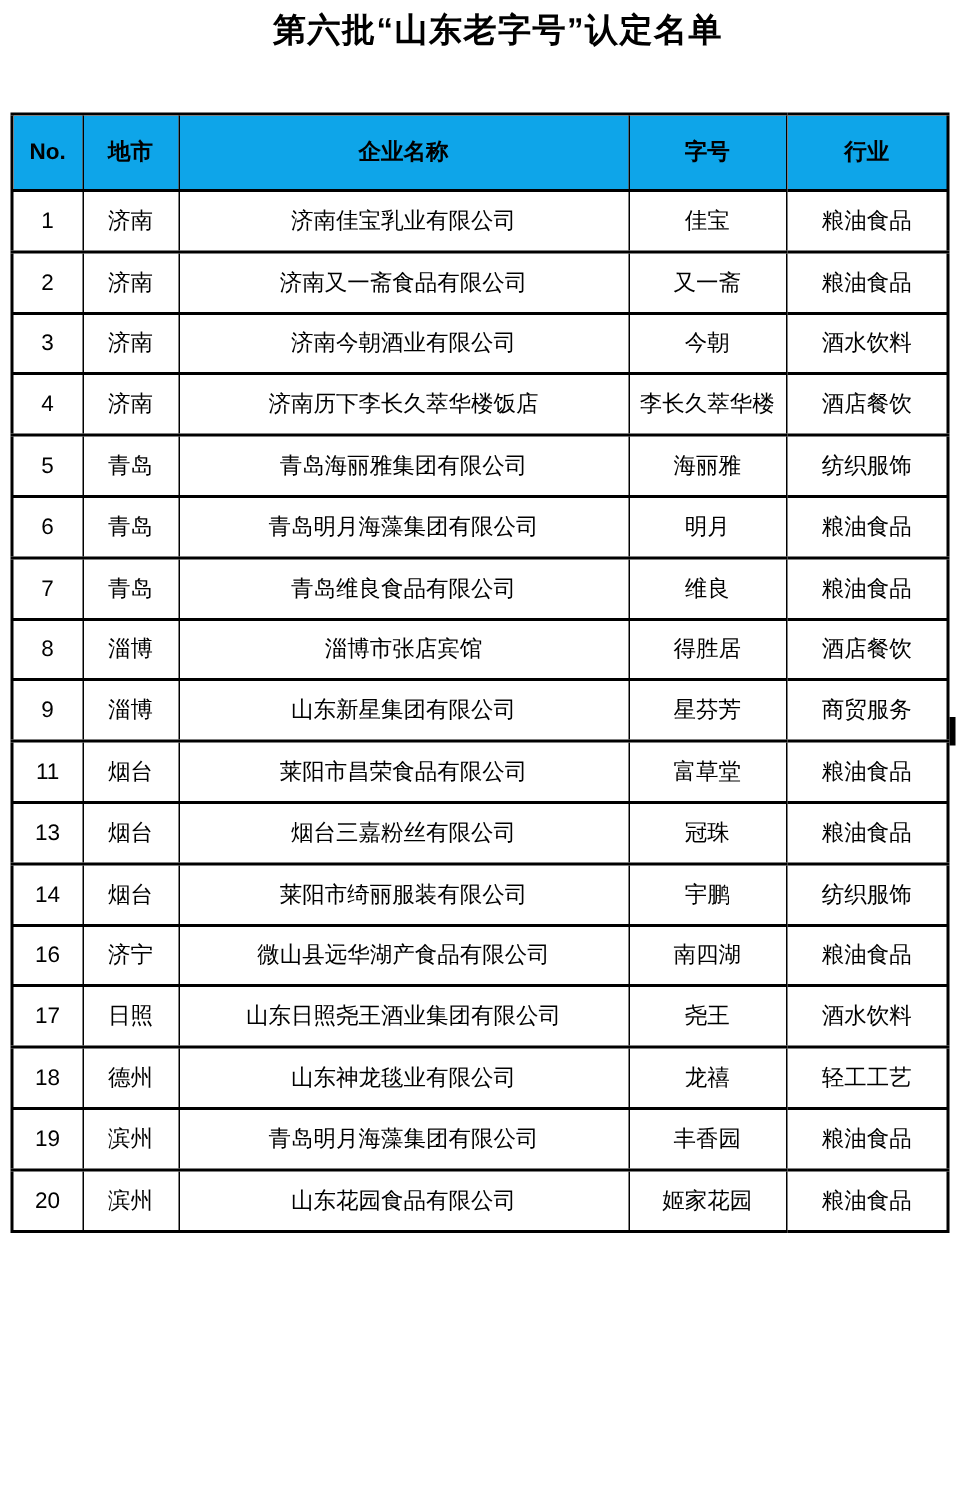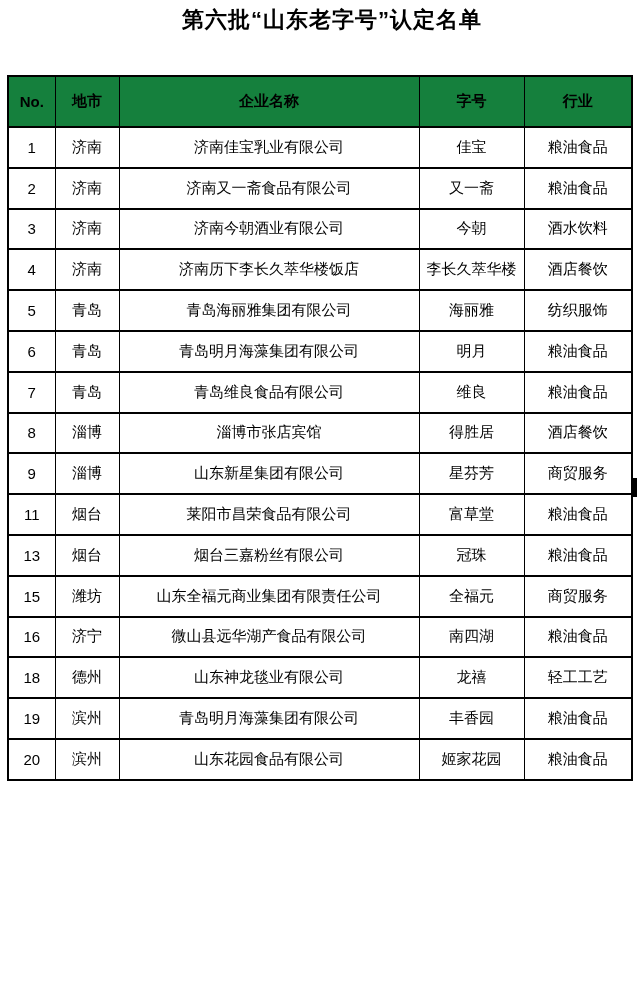--- a/index.html
+++ b/index.html
@@ -45,21 +45,21 @@
     border-bottom: 2px solid #000000;
     text-align: center;
     vertical-align: middle;
     padding: 0 2px;
     overflow: hidden;
     white-space: nowrap;
   }
   .honor-table thead tr { height: 51px; }
   .honor-table tbody tr { height: 40.8px; }
   .honor-table th {
-    background: #15803d;
+    background: #0ea5e9;
     font-size: 15px;
     font-weight: 700;
   }
   .honor-table td {
     font-size: 15px;
     font-weight: 400;
   }
   col.c0 { width: 47px; }
   col.c1 { width: 64px; }
   col.c2 { width: 300px; }
@@ -170,32 +170,39 @@
           <td>粮油食品</td>
         </tr>
         <tr>
           <td>13</td>
           <td>烟台</td>
           <td>烟台三嘉粉丝有限公司</td>
           <td>冠珠</td>
           <td>粮油食品</td>
         </tr>
         <tr>
-          <td>15</td>
-          <td>潍坊</td>
-          <td>山东全福元商业集团有限责任公司</td>
-          <td>全福元</td>
-          <td>商贸服务</td>
+          <td>14</td>
+          <td>烟台</td>
+          <td>莱阳市绮丽服装有限公司</td>
+          <td>宇鹏</td>
+          <td>纺织服饰</td>
         </tr>
         <tr>
           <td>16</td>
           <td>济宁</td>
           <td>微山县远华湖产食品有限公司</td>
           <td>南四湖</td>
           <td>粮油食品</td>
+        </tr>
+        <tr>
+          <td>17</td>
+          <td>日照</td>
+          <td>山东日照尧王酒业集团有限公司</td>
+          <td>尧王</td>
+          <td>酒水饮料</td>
         </tr>
         <tr>
           <td>18</td>
           <td>德州</td>
           <td>山东神龙毯业有限公司</td>
           <td>龙禧</td>
           <td>轻工工艺</td>
         </tr>
         <tr>
           <td>19</td>

